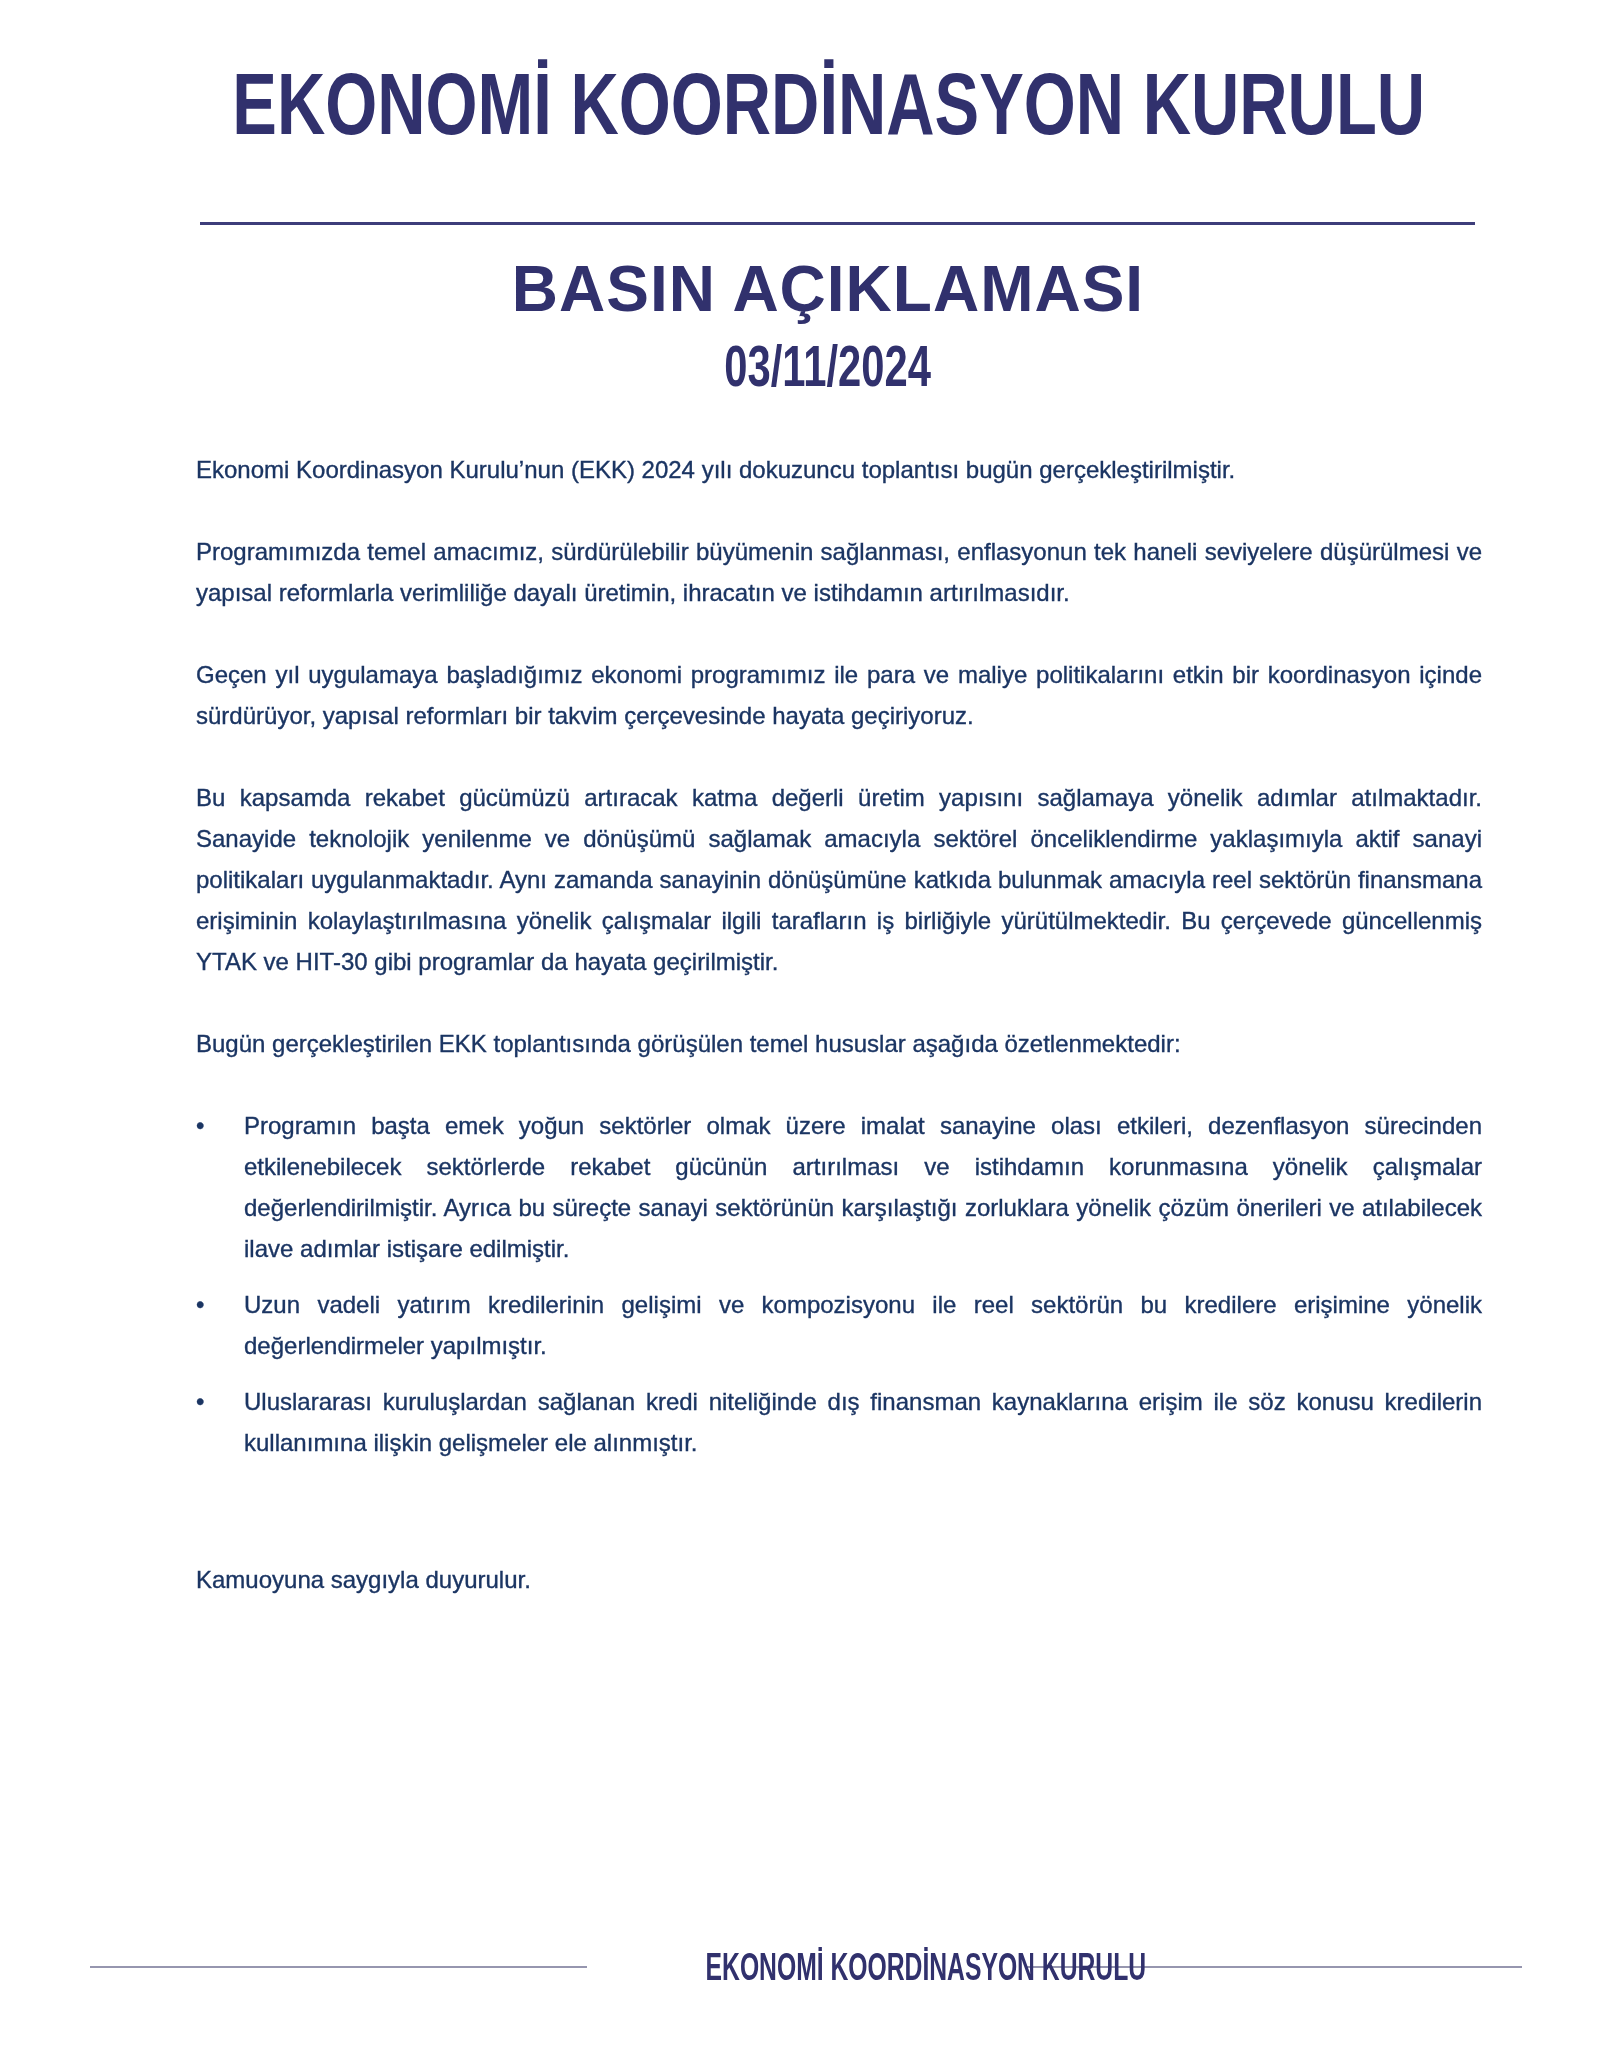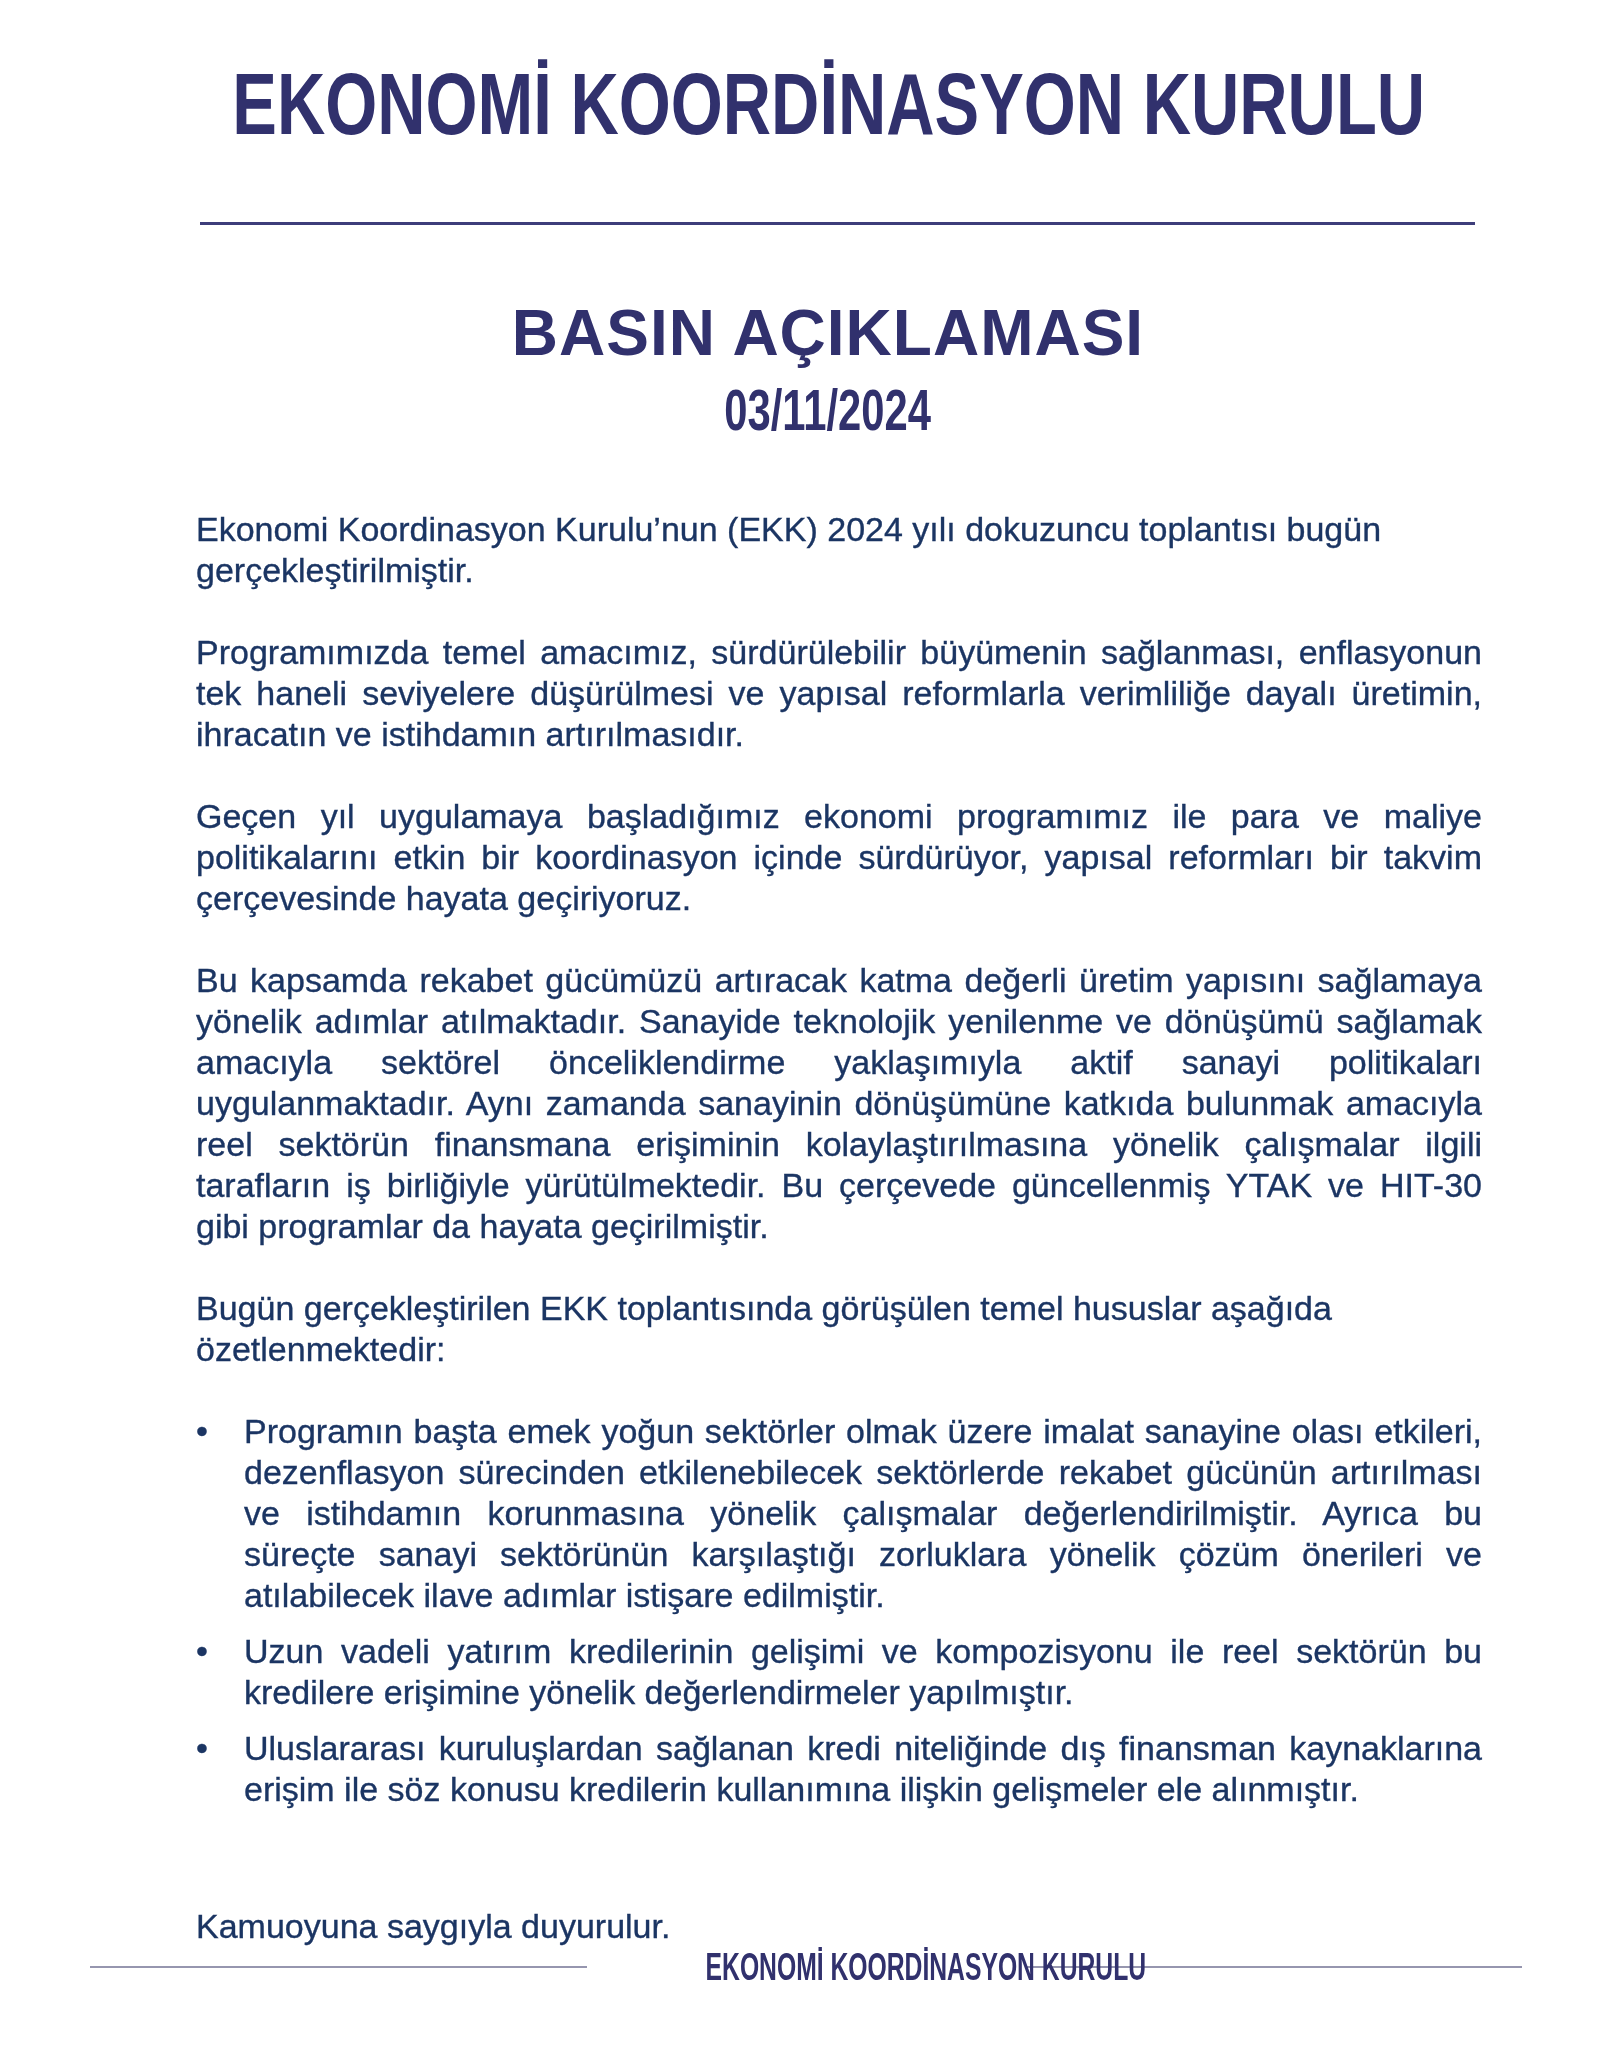--- a/index.html
+++ b/index.html
@@ -37,21 +37,21 @@
     transform: scaleX(0.76);
     transform-origin: center;
   }
   .header-divider {
     height: 3px;
     background: var(--divider-color);
     margin: 74px 137px 0 156px;
   }
 
   
-  .press-title-wrap { text-align: center; margin-top: 76px; line-height: 1; }
+  .press-title-wrap { text-align: center; margin-top: 32px; line-height: 1; }
   .press-title {
     display: inline-block;
     font-size: 64px;
     font-weight: bold;
     letter-spacing: 1px;
     color: var(--header-color);
     line-height: 1;
   }
   .date-wrap { text-align: center; margin-top: 16px; line-height: 1; }
   .press-date {
@@ -60,23 +60,23 @@
     font-weight: bold;
     color: var(--header-color);
     white-space: nowrap;
     line-height: 1;
     transform: scaleX(0.72);
     transform-origin: center;
   }
 
   
   .content {
-    margin: 70px 130px 0 152px;
+    margin: 54px 130px 0 152px;
     color: var(--body-color);
-    font-size: 34px;
+    font-size: 24px;
     line-height: 41px;
     font-weight: 500;
     -webkit-text-stroke: 0.35px currentColor;
   }
   .para { margin-bottom: 41px; text-align: justify; }
   .para.ragged { text-align: left; }
 
   .bullet-list { list-style: none; margin: 0; padding: 0; }
   .bullet-item { display: flex; margin-bottom: 15px; }
   .bullet-marker { flex: none; width: 48px; text-align: left; }

